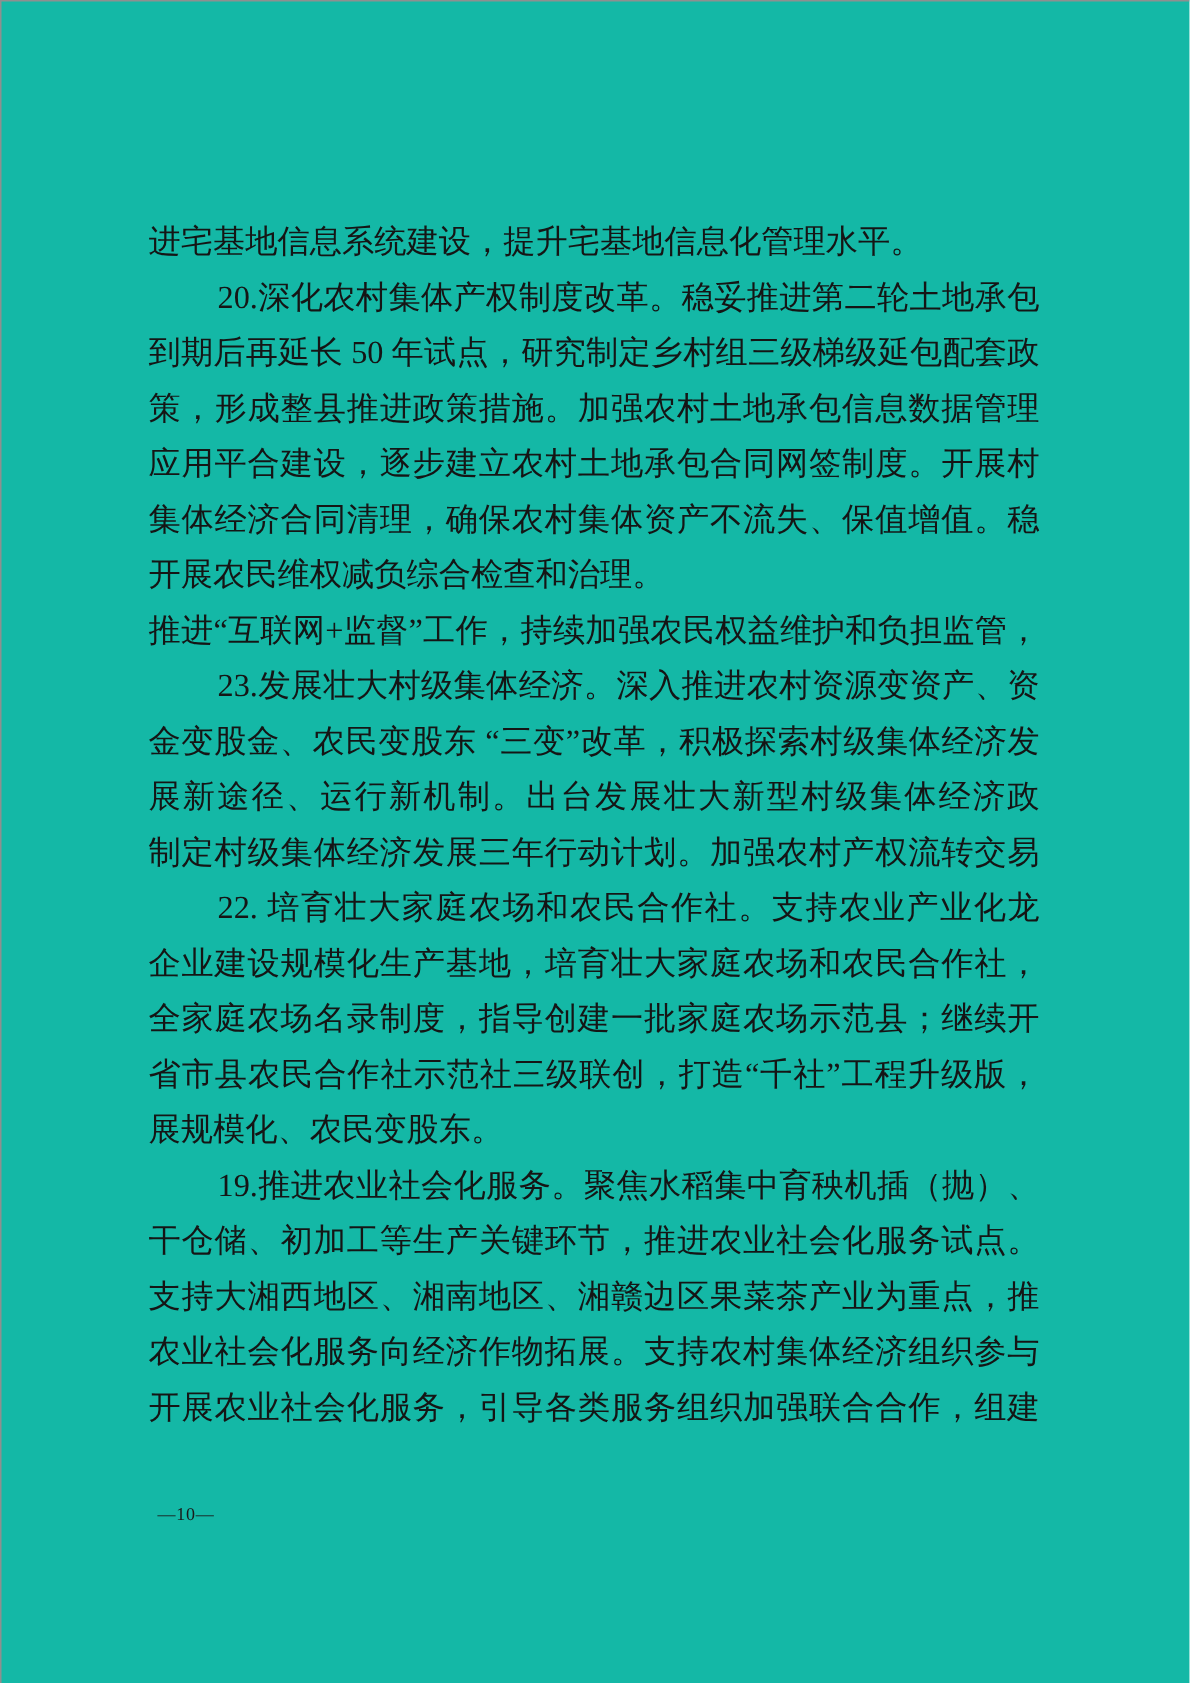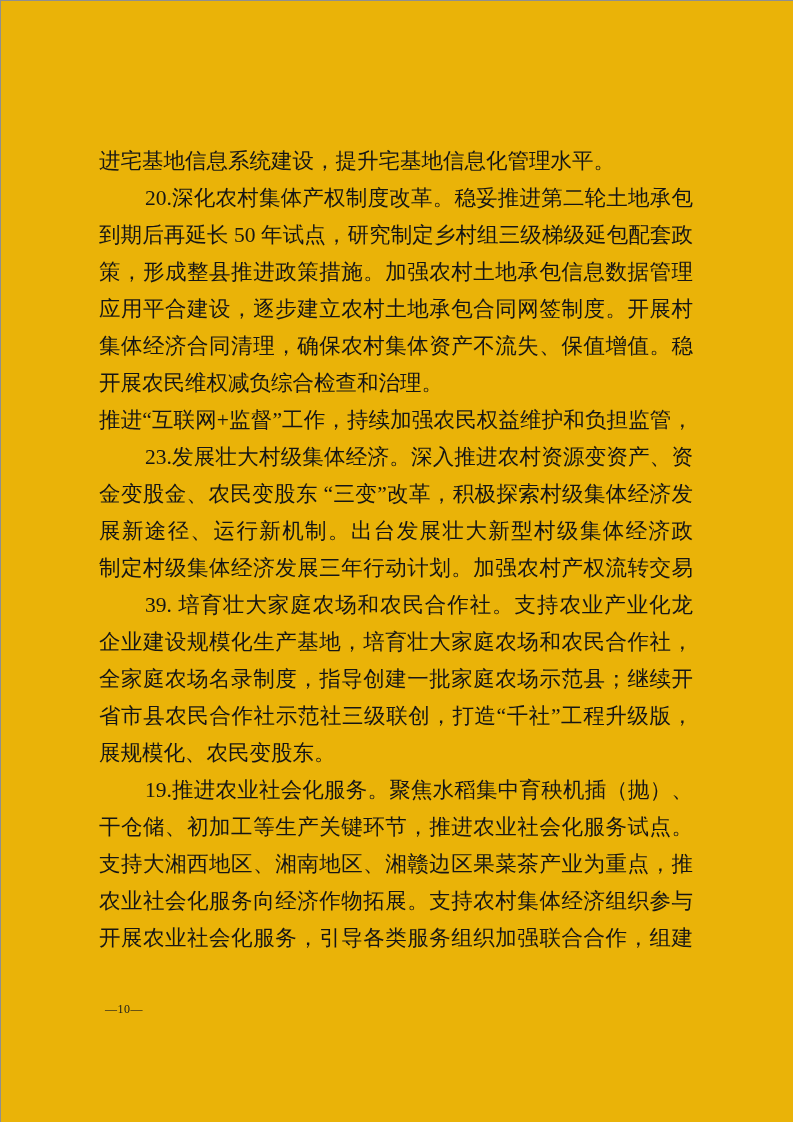--- a/index.html
+++ b/index.html
@@ -4,21 +4,21 @@
 <style>
   html, body {
     margin: 0;
     padding: 0;
     background: #ffffff;
   }
   .page {
     position: relative;
     width: 793px;
     height: 1122px;
-    background: #eab308;
+    background: #14b8a6;
     border-top: 1px solid #8f8f8f;
     border-left: 1px solid #8f8f8f;
     box-sizing: border-box;
     font-family: "Liberation Serif", "DejaVu Serif", serif;
     color: #151515;
     overflow: hidden;
   }
   .text-block {
     position: absolute;
     left: 98px;
@@ -71,21 +71,21 @@
         <div class="line end">开展农民维权减负综合检查和治理。</div>
         <div class="line">推进“互联网+监督”工作，持续加强农民权益维护和负担监管，</div>
       </div>
       <div>
         <div class="line indent"><span class="lead">23.发展壮大村级集体经济。</span>深入推进农村资源变资产、资</div>
         <div class="line">金变股金、农民变股东 “三变”改革，积极探索村级集体经济发</div>
         <div class="line">展新途径、运行新机制。出台发展壮大新型村级集体经济政策，</div>
         <div class="line">制定村级集体经济发展三年行动计划。加强农村产权流转交易和</div>
       </div>
       <div>
-        <div class="line indent"><span class="lead">39. 培育壮大家庭农场和农民合作社。</span>支持农业产业化龙头</div>
+        <div class="line indent"><span class="lead">22. 培育壮大家庭农场和农民合作社。</span>支持农业产业化龙头</div>
         <div class="line">企业建设规模化生产基地，培育壮大家庭农场和农民合作社，健</div>
         <div class="line">全家庭农场名录制度，指导创建一批家庭农场示范县；继续开展</div>
         <div class="line">省市县农民合作社示范社三级联创，打造“千社”工程升级版，发</div>
         <div class="line end">展规模化、农民变股东。</div>
       </div>
       <div>
         <div class="line indent"><span class="lead">19.推进农业社会化服务。</span>聚焦水稻集中育秧机插（抛）、烘</div>
         <div class="line">干仓储、初加工等生产关键环节，推进农业社会化服务试点。以</div>
         <div class="line">支持大湘西地区、湘南地区、湘赣边区果菜茶产业为重点，推动</div>
         <div class="line">农业社会化服务向经济作物拓展。支持农村集体经济组织参与或</div>

